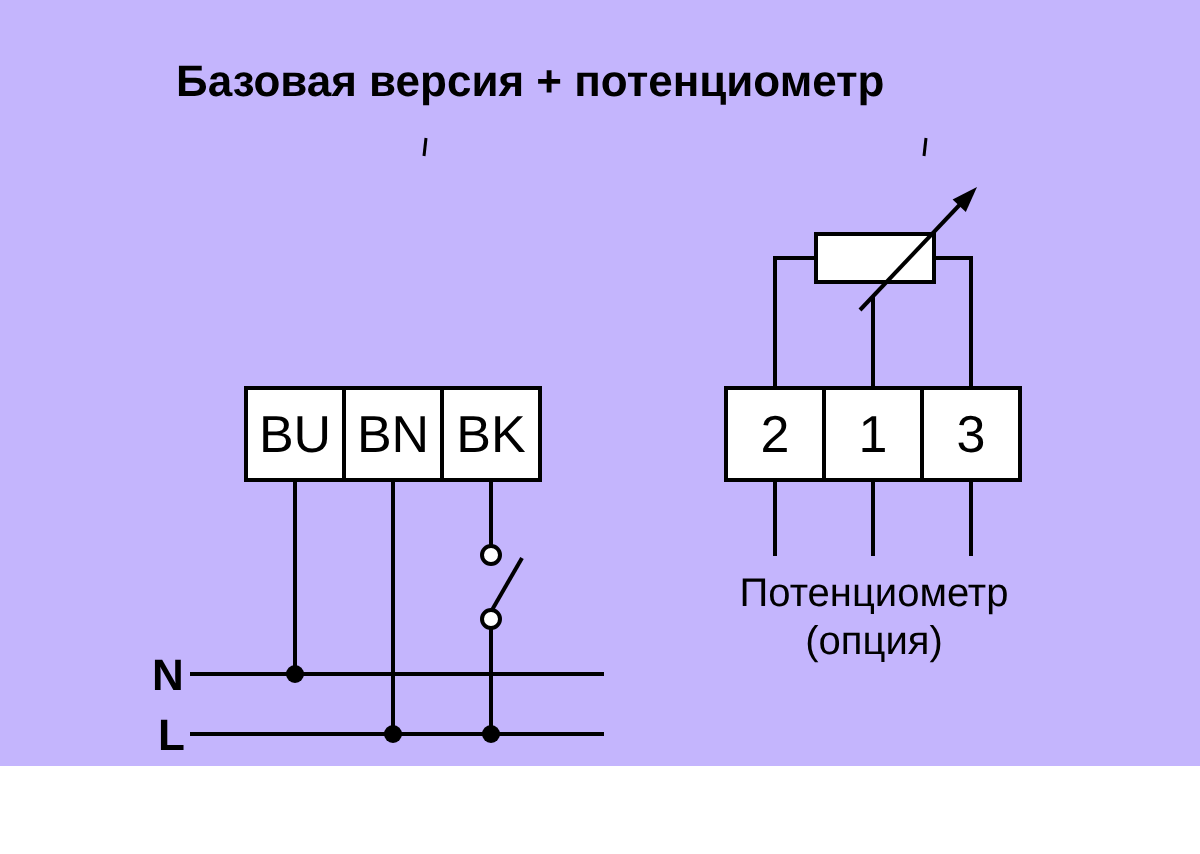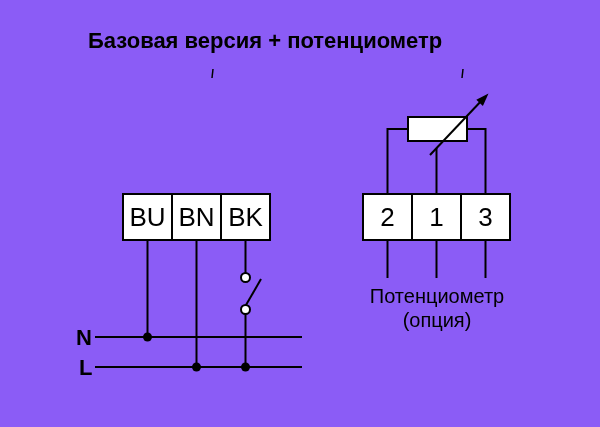--- a/index.html
+++ b/index.html
@@ -3,22 +3,22 @@
   <meta charset="utf-8">
   <style>
     html, body {
       margin: 0;
       padding: 0;
       background: #ffffff;
     }
     .canvas {
       position: relative;
       width: 600px;
-      height: 427px;
-      background: #8b5cf6;
+      height: 383px;
+      background: #c4b5fd;
       overflow: hidden;
     }
     svg { display: block; }
     .wire {
       stroke: #000000;
       stroke-width: 2;
       fill: none;
       stroke-linecap: butt;
     }
     .thin {

